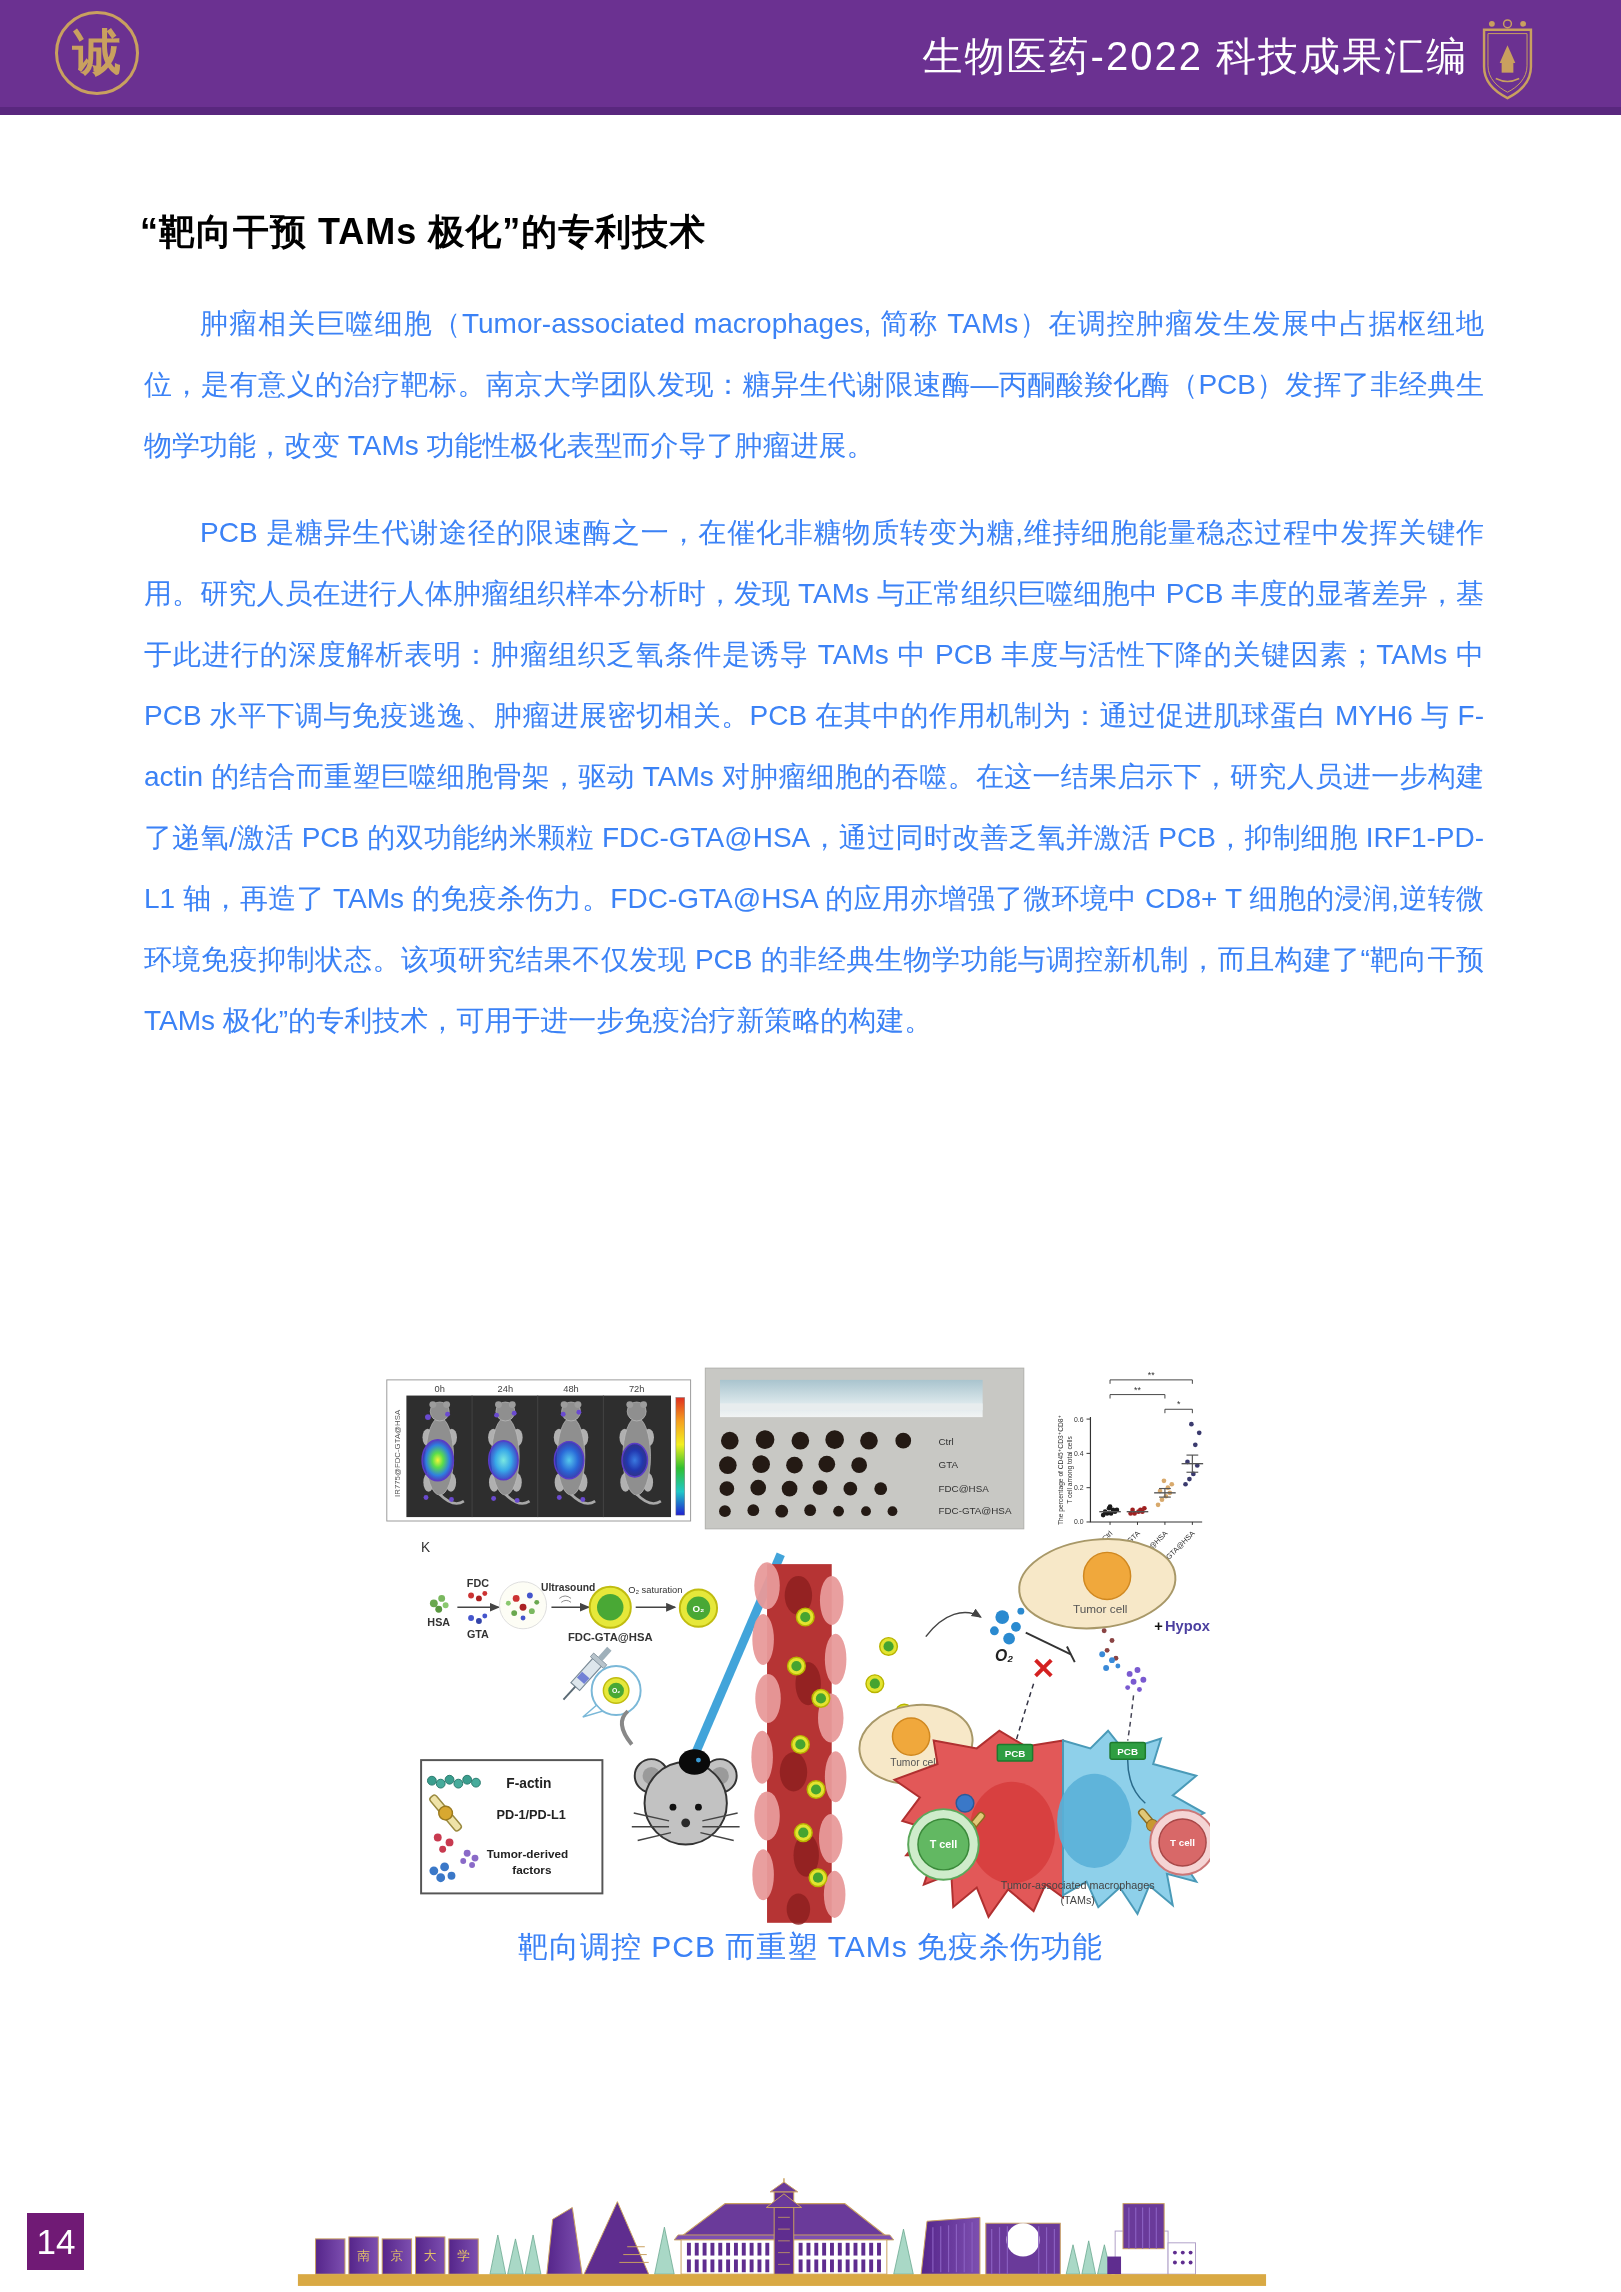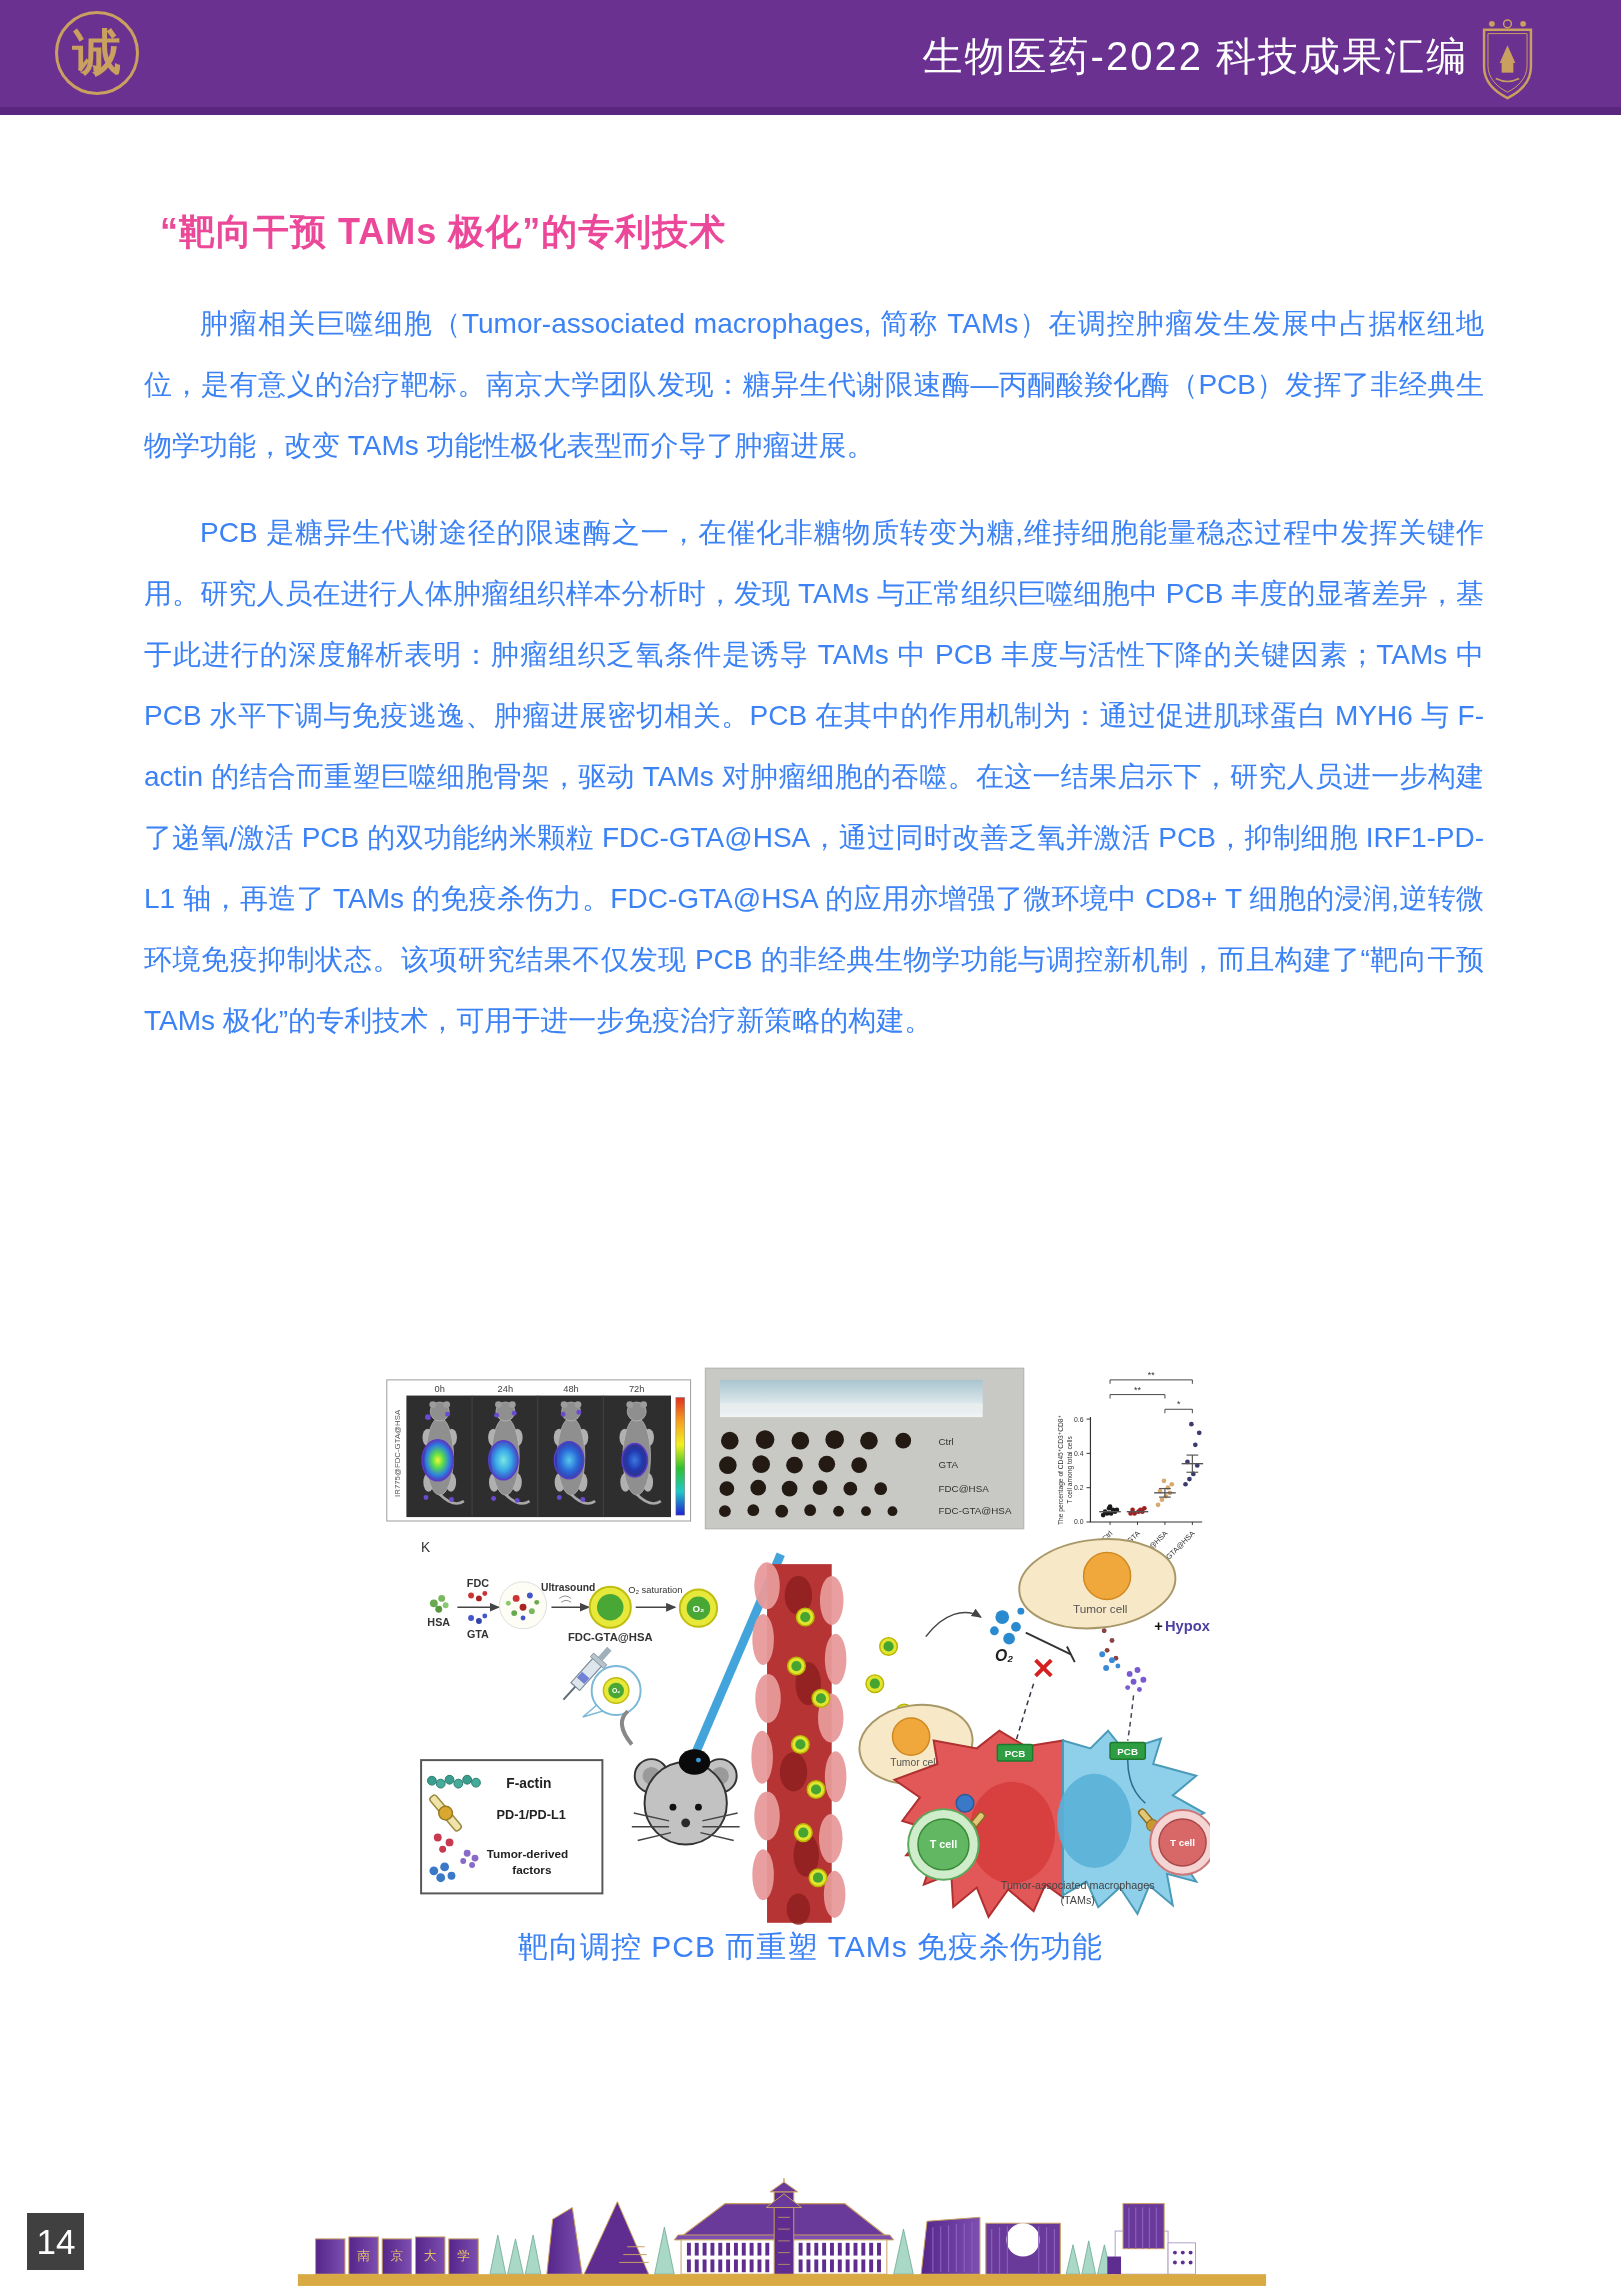--- a/index.html
+++ b/index.html
@@ -15,35 +15,35 @@
         box-sizing:border-box;font-family:"Liberation Serif","DejaVu Serif",serif;}
   .logo-text{color:#c9a05f;line-height:1.15;}
   .logo-cn{font-size:22.5px;font-weight:bold;letter-spacing:1px;font-family:"Liberation Serif","DejaVu Serif",serif;}
   .logo-en1{font-size:18.6px;font-weight:bold;letter-spacing:1px;color:#cfa963;margin-top:1px;}
   .logo-en2{font-size:14.7px;letter-spacing:2.9px;color:#c2a472;}
   .logo-years{font-size:10.8px;letter-spacing:2px;color:#bfa070;text-align:center;margin-top:2px;}
   .banner-title{position:absolute;top:29px;right:153px;color:#ffffff;font-size:40px;font-weight:normal;letter-spacing:2px;}
   .shield-badge{position:absolute;right:82px;top:15.7px;}
 
   
-  .article-heading{position:absolute;left:160px;top:208px;font-size:36px;font-weight:bold;color:#ec4899;letter-spacing:1px;}
+  .article-heading{position:absolute;left:140px;top:208px;font-size:36px;font-weight:bold;color:#000000;letter-spacing:1px;}
   .para{position:absolute;left:144px;width:1340px;font-size:28px;line-height:61px;color:#3b82f6;
         text-align:justify;text-indent:2em;}
   .para-1{top:293px;}
   .para-2{top:502px;}
 
   
   .figure-svg{position:absolute;left:279px;top:1360px;}
   svg text{font-family:"Liberation Sans","DejaVu Sans",sans-serif;}
   .fig-caption{position:absolute;left:0;top:1927px;width:1621px;text-align:center;
                font-size:30px;color:#3b82f6;letter-spacing:1px;}
 
   
   .skyline-svg{position:absolute;left:294px;top:2178px;}
-  .page-badge{position:absolute;left:27.4px;top:2213px;width:57px;height:57px;background:#404040;
+  .page-badge{position:absolute;left:27.4px;top:2213px;width:57px;height:57px;background:#701a75;
               color:#fff;font-size:35px;display:flex;align-items:center;justify-content:center;}
 </style>
 </head>
 <body>
 
 <div class="page">
 
   <div class="header">
     <div class="logo-wrap">
       <div class="seal">

